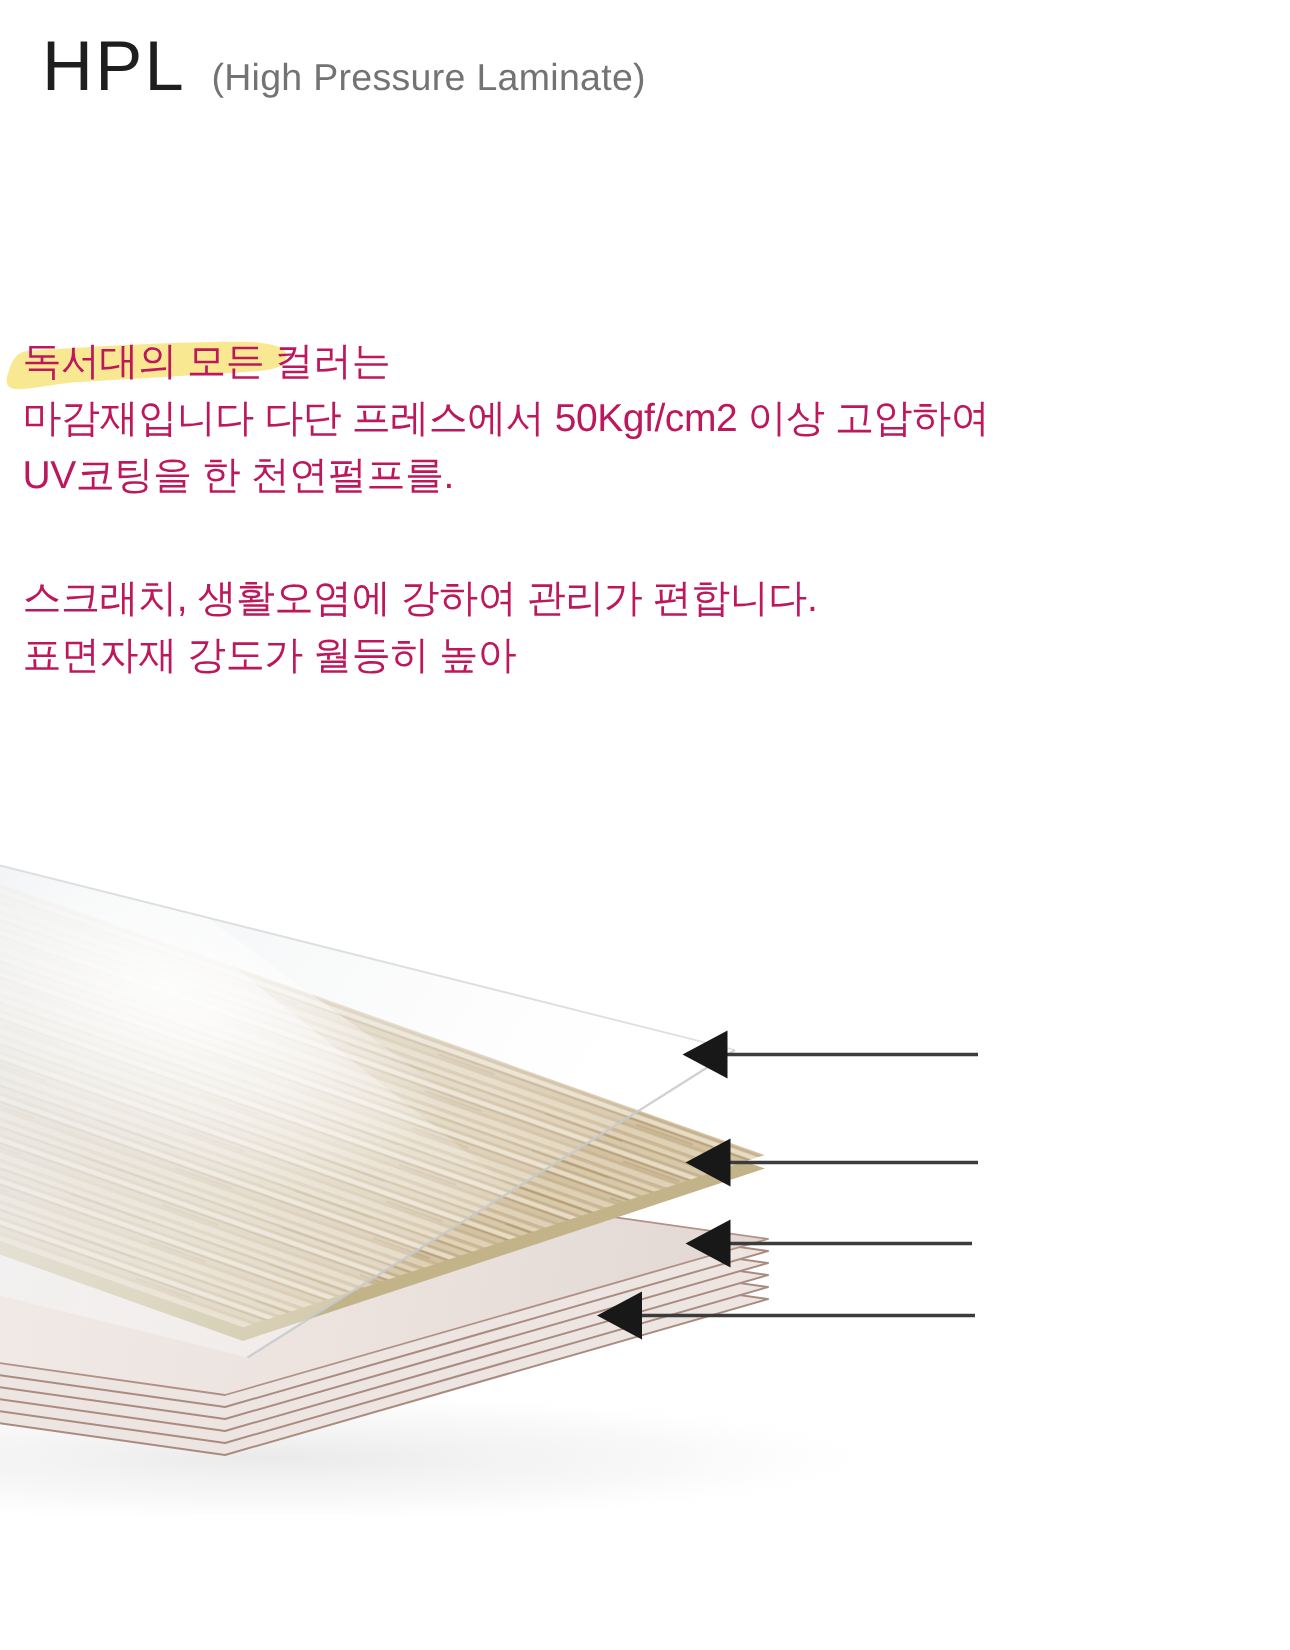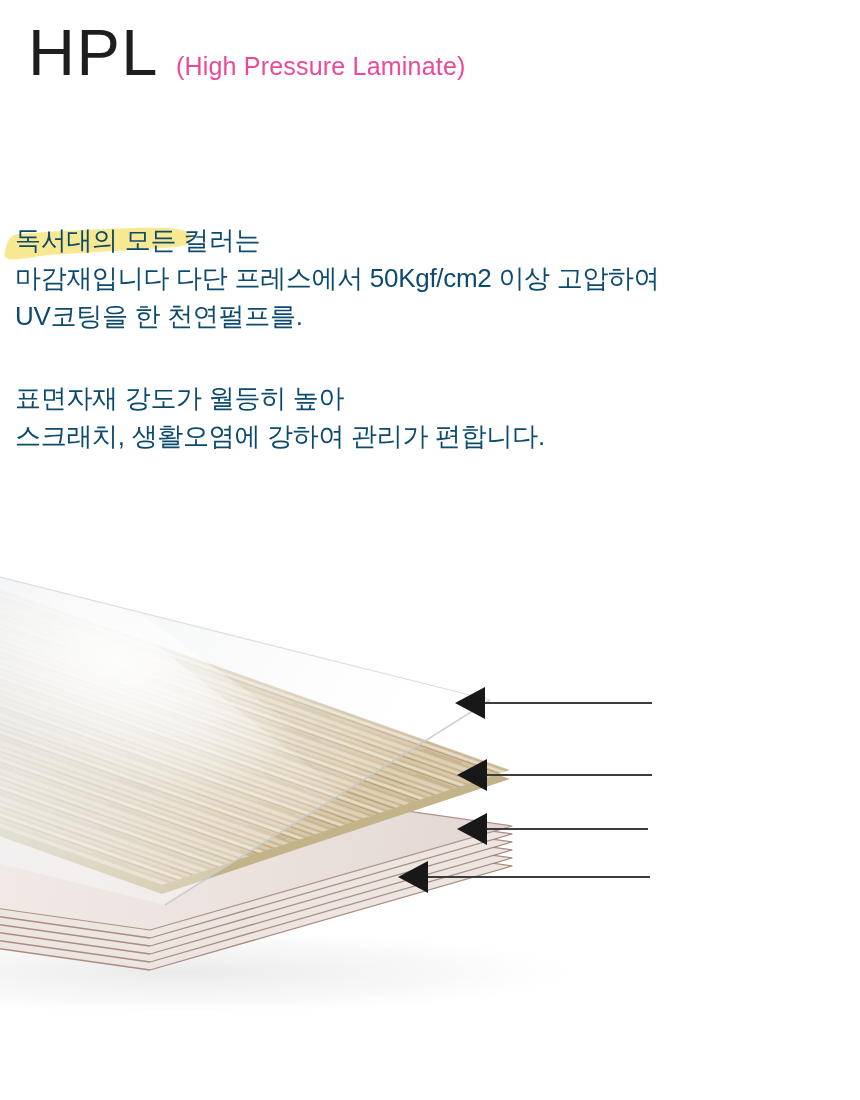--- a/index.html
+++ b/index.html
@@ -1,28 +1,28 @@
 <!DOCTYPE html>
 <html><head>
 <meta charset="utf-8">
 <style>
   html,body{margin:0;padding:0;background:#ffffff;}
   body{width:860px;height:1100px;font-family:"Liberation Sans","DejaVu Sans",sans-serif;}
   .page{position:relative;width:860px;height:1100px;background:#ffffff;overflow:hidden;}
 
   
   .title-row{position:absolute;left:28px;top:20px;display:flex;align-items:baseline;}
-  .hpl{font-size:65px;font-weight:300;color:#1e1e1e;letter-spacing:1.5px;line-height:1;}
-  .hpl-sub{font-size:25px;font-weight:400;color:#ec4899;margin-left:17px;letter-spacing:.2px;}
+  .hpl{font-size:47px;font-weight:300;color:#1e1e1e;letter-spacing:1.5px;line-height:1;}
+  .hpl-sub{font-size:25px;font-weight:400;color:#737373;margin-left:17px;letter-spacing:.2px;}
 
   
   .textblock{position:absolute;left:15px;}
   .intro{top:221px;}
   .features{top:379px;}
-  .line{font-size:26px;line-height:38px;font-weight:500;color:#0c4a6e;letter-spacing:-.3px;white-space:nowrap;}
+  .line{font-size:26px;line-height:38px;font-weight:500;color:#be185d;letter-spacing:-.3px;white-space:nowrap;}
   .hl-line{position:relative;display:inline-block;}
   .swash{position:absolute;left:-13px;top:4px;width:192px;height:36px;z-index:0;}
   .hl-text{position:relative;z-index:1;}
 
   
   .diagram{position:absolute;left:0;top:540px;width:860px;height:470px;}
   .stack-svg{position:absolute;left:0;top:0;}
 </style>
 </head>
 <body>
@@ -40,22 +40,22 @@
         <path d="M 16,9 C 70,5 140,2 166,3 C 182,4 190,7 189,14 C 188,20 180,22 162,23
                  L 46,30 C 28,32 12,36 6,34 C 1,32 2,27 4,22 C 6,15 9,10 16,9 Z" fill="#f8e689" opacity="0.92"></path>
       </svg>
       <span class="hl-text">독서대의 모든 컬러는</span>
     </div>
     <div class="line">마감재입니다 다단 프레스에서 50Kgf/cm2 이상 고압하여</div>
     <div class="line">UV코팅을 한 천연펄프를.</div>
   </section>
 
   <section class="textblock features">
+    <div class="line">스크래치, 생활오염에 강하여 관리가 편합니다.</div>
     <div class="line">표면자재 강도가 월등히 높아</div>
-    <div class="line">스크래치, 생활오염에 강하여 관리가 편합니다.</div>
   </section>
 
   <div class="diagram">
     <svg class="stack-svg" width="860" height="470" viewBox="0 540 860 470">
       <defs>
         <radialGradient id="gShadow" cx="50%" cy="50%" r="50%">
           <stop offset="0" stop-color="#d9d9d9" stop-opacity="0.55"></stop>
           <stop offset="0.65" stop-color="#e6e6e6" stop-opacity="0.25"></stop>
           <stop offset="1" stop-color="#ffffff" stop-opacity="0"></stop>
         </radialGradient>

